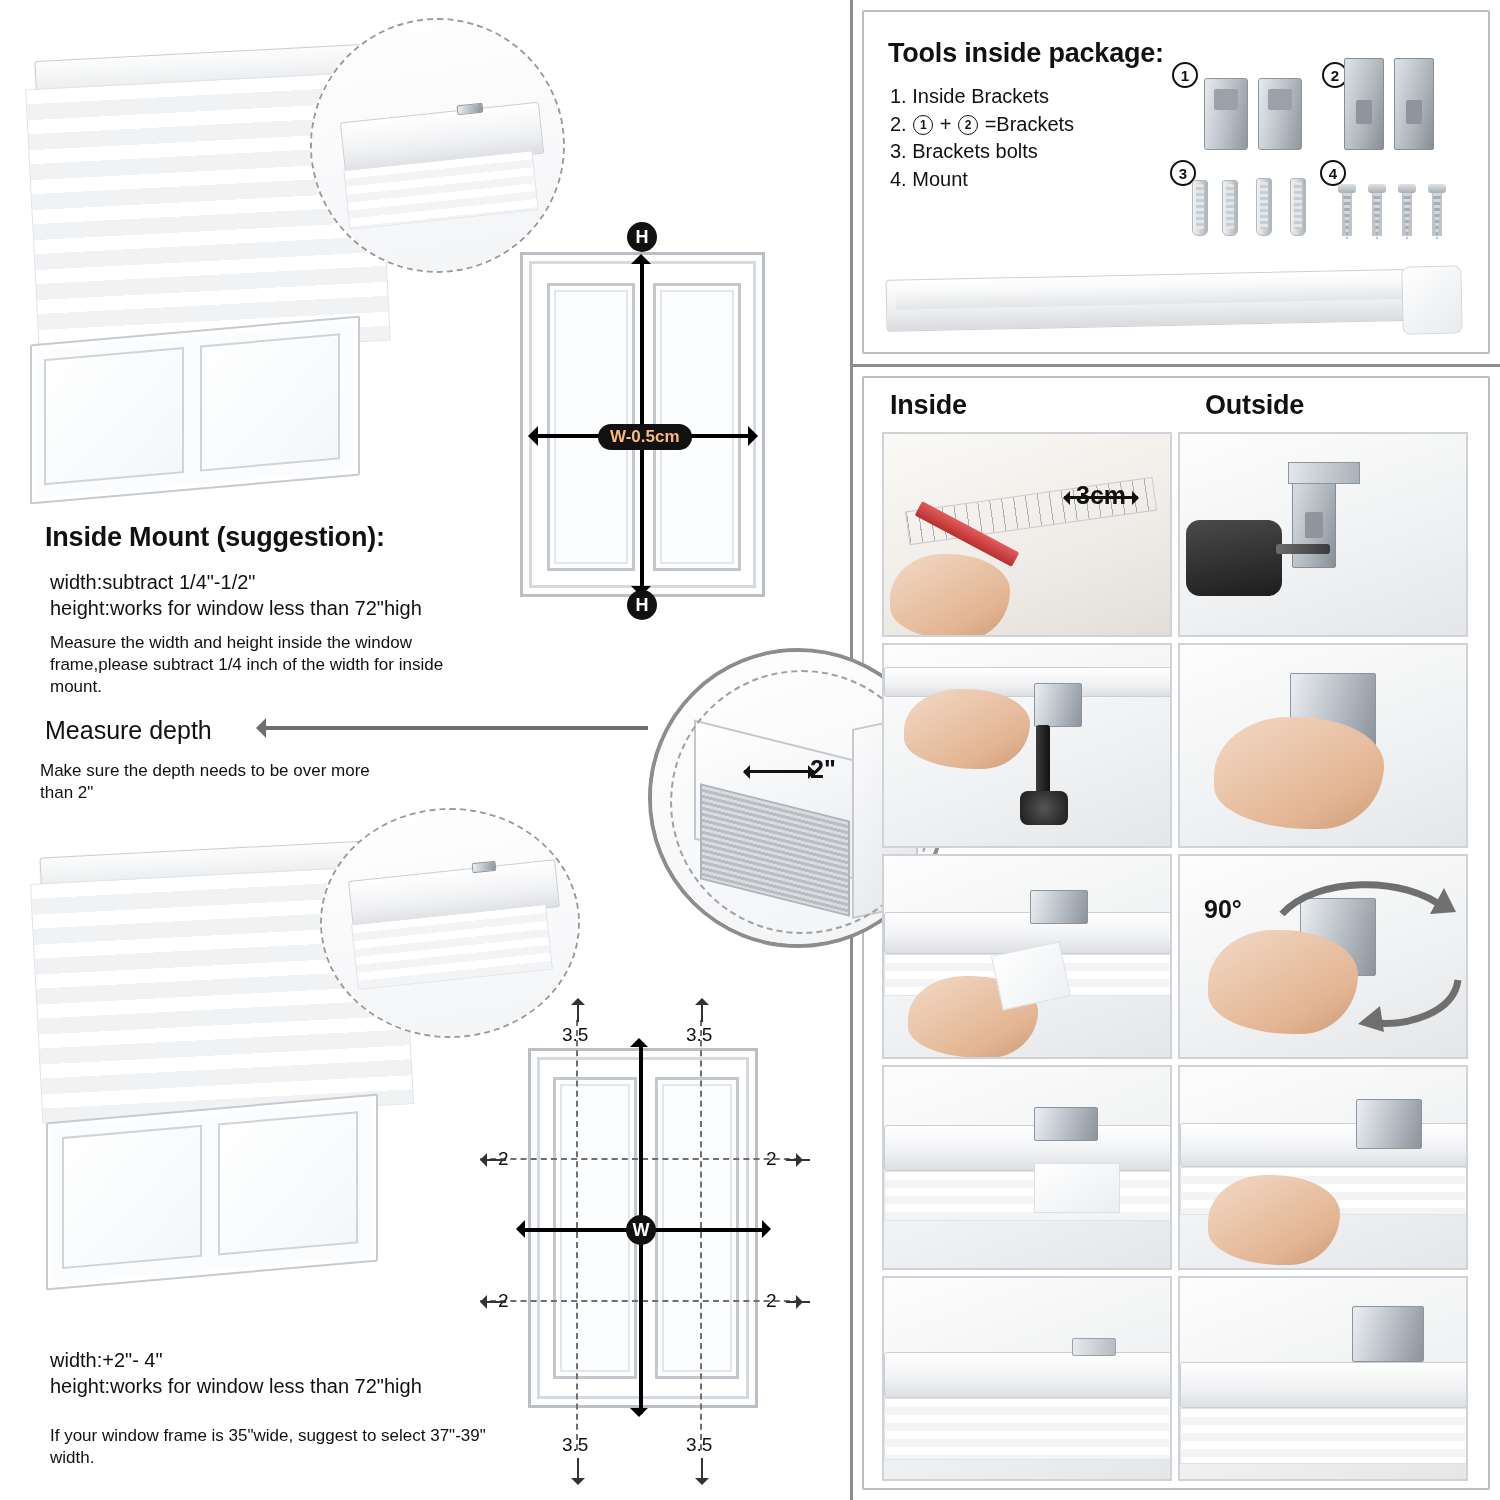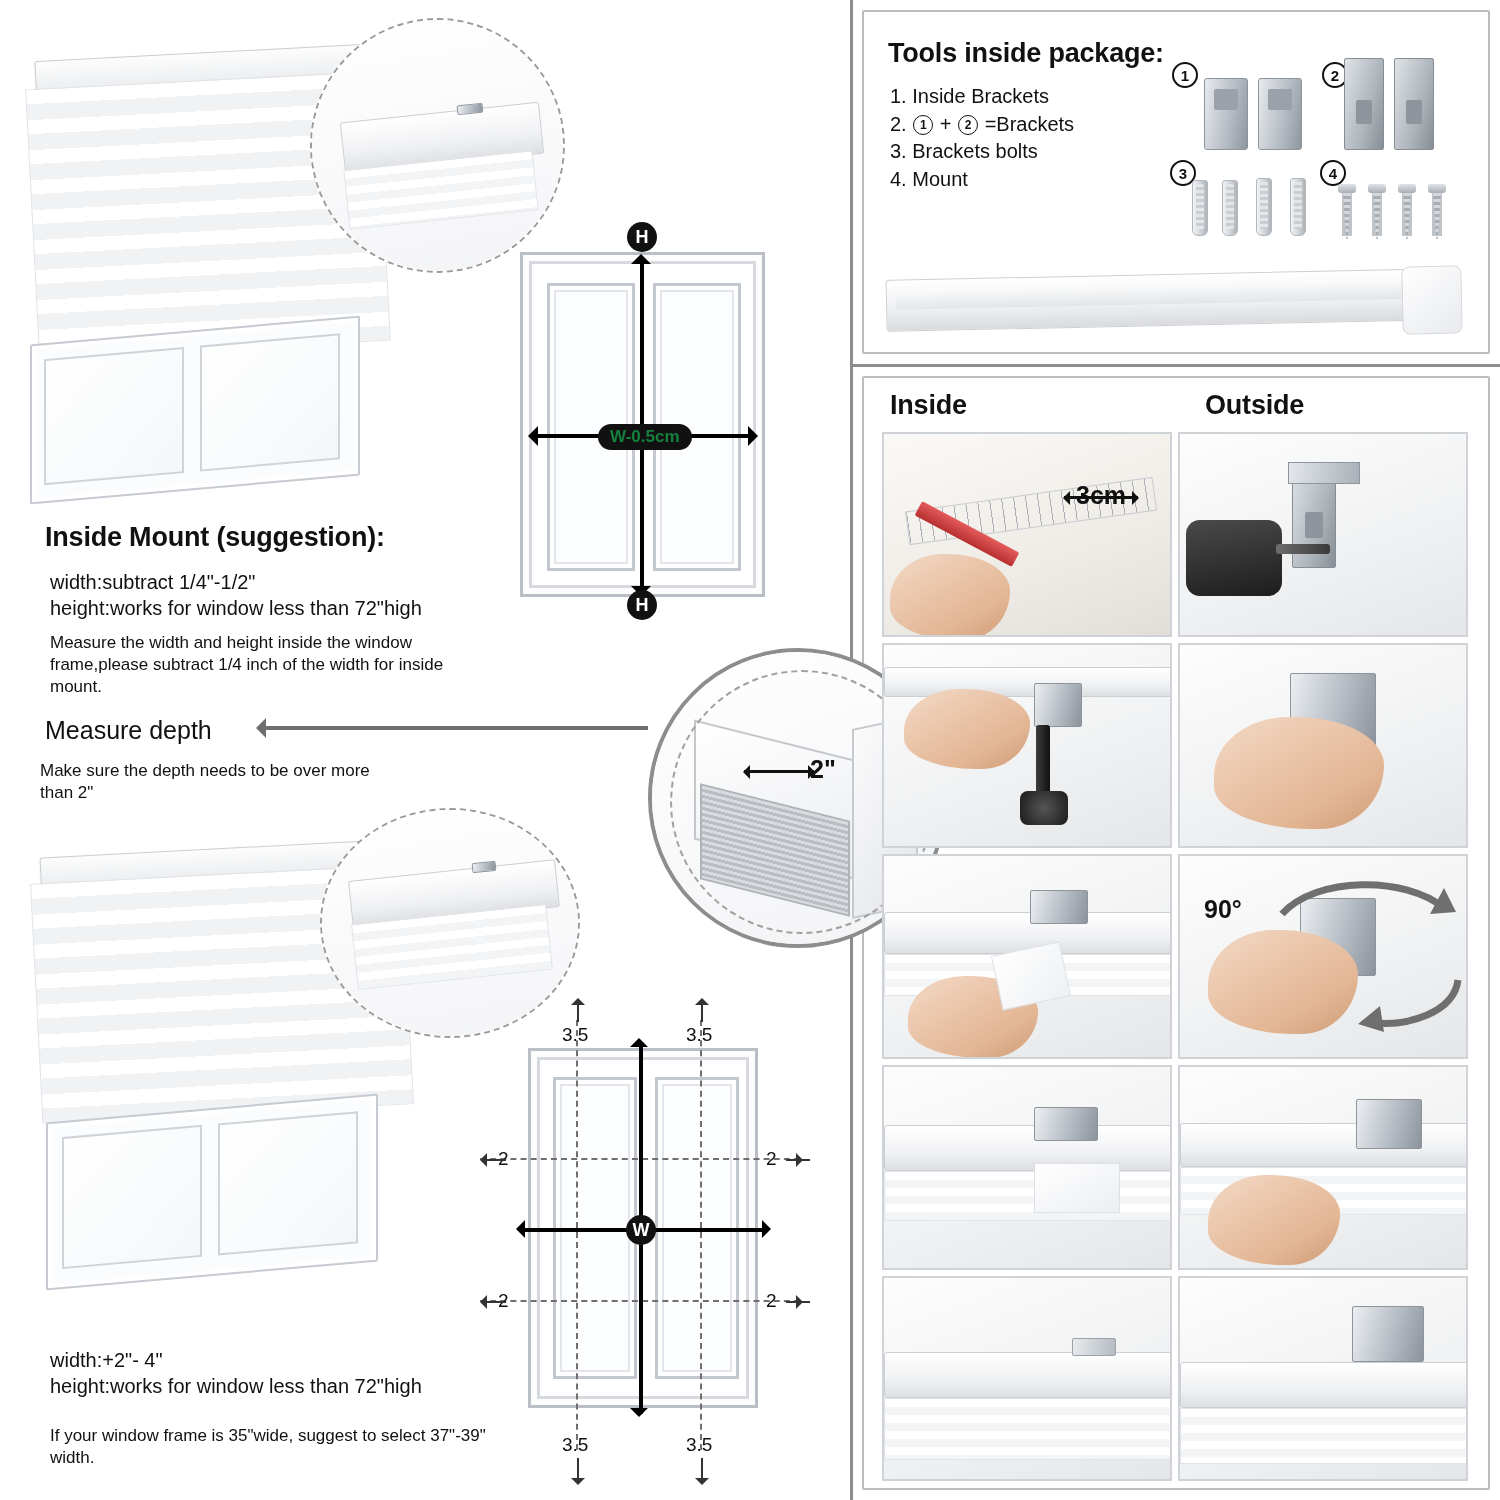--- a/index.html
+++ b/index.html
@@ -88,21 +88,21 @@
     box-shadow:inset 0 0 0 4px #ffffff, inset 0 0 0 6px #e2e6ea;
   }
   .arrow-line { position:absolute; background:#000; }
   .badge {
     position:absolute; background:#111; color:#fff;
     border-radius:50%; width:30px; height:30px;
     font-size:18px; font-weight:bold;
     display:flex; align-items:center; justify-content:center;
   }
   .pill {
-    position:absolute; background:#111; color:#15803d;
+    position:absolute; background:#111; color:#fdba74;
     border-radius:14px; padding:3px 12px;
     font-size:17px; font-weight:bold; white-space:nowrap;
   }
   .dash-v { position:absolute; border-left:2px dashed #6f6f6f; }
   .dash-h { position:absolute; border-top:2px dashed #6f6f6f; }
   .dim-label { position:absolute; font-size:19px; color:#111; }
 
   
   #tools-title { position:absolute; left:888px; top:38px; }
   #tools-list  { position:absolute; left:890px; top:84px; width:260px; }

